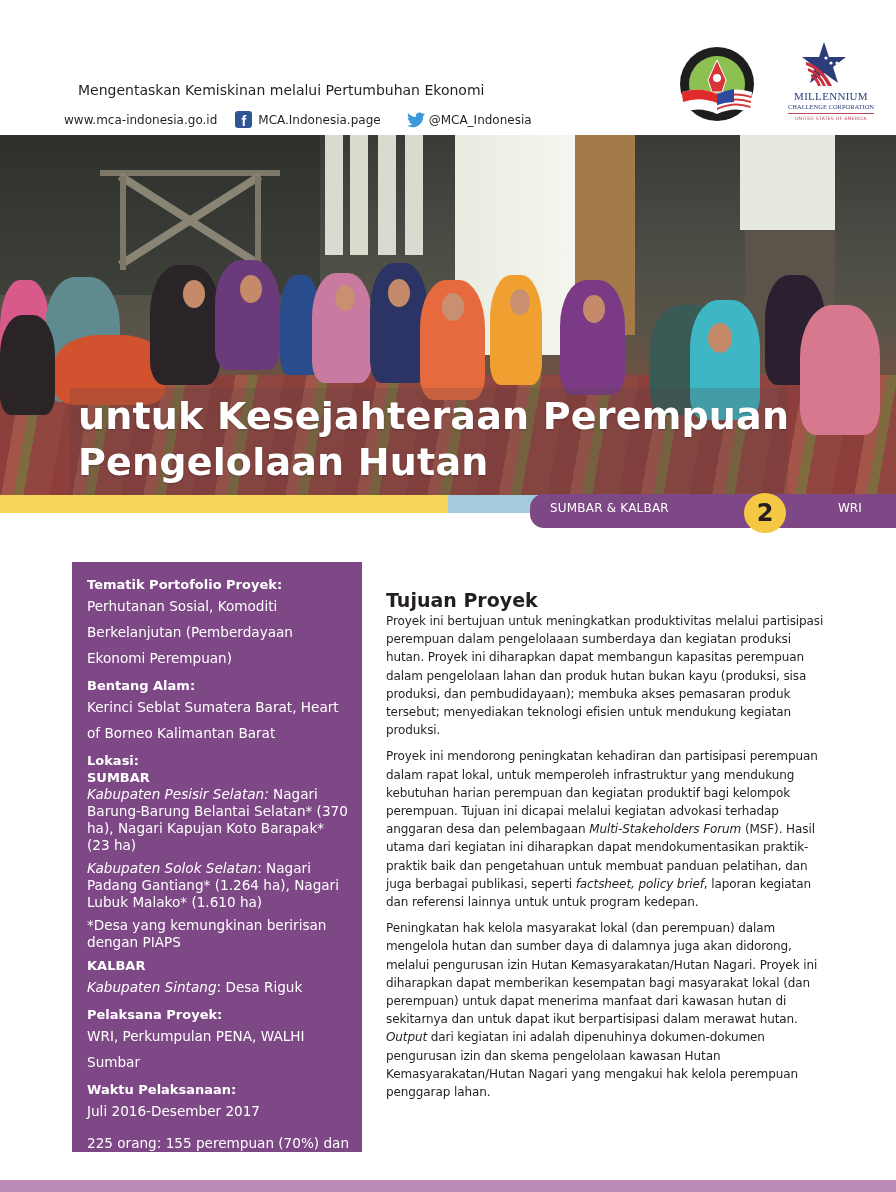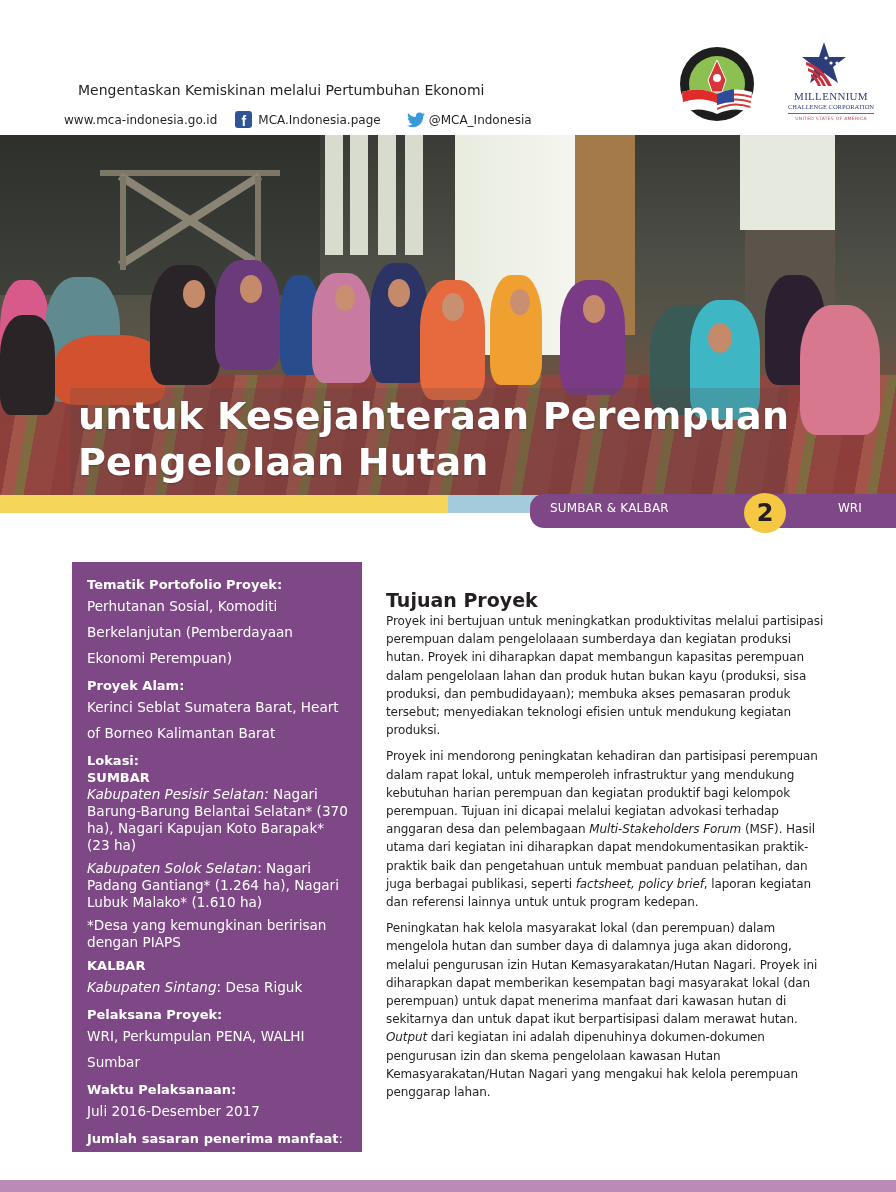--- a/index.html
+++ b/index.html
@@ -171,42 +171,41 @@
 <div class="region-label">SUMBAR &amp; KALBAR</div>
 <div class="number-badge">2</div>
 <div class="org-label">WRI</div>
 
 <div class="info-box">
   <div class="info-section">
     <div class="info-heading">Tematik Portofolio Proyek:</div>
     <div class="info-text">Perhutanan Sosial, Komoditi Berkelanjutan (Pemberdayaan Ekonomi Perempuan)</div>
   </div>
   <div class="info-section">
-    <div class="info-heading">Proyek Alam:</div>
+    <div class="info-heading">Bentang Alam:</div>
     <div class="info-text">Kerinci Seblat Sumatera Barat, Heart of Borneo Kalimantan Barat</div>
   </div>
   <div class="info-section">
     <div class="info-heading">Lokasi:</div>
     <div class="info-heading">SUMBAR</div>
     <div class="info-para"><i>Kabupaten Pesisir Selatan:</i><span> Nagari Barung-Barung Belantai Selatan* (370 ha), Nagari Kapujan Koto Barapak* (23 ha)</span></div>
     <div class="info-para"><i>Kabupaten Solok Selatan</i><span>: Nagari Padang Gantiang* (1.264 ha), Nagari Lubuk Malako* (1.610 ha)</span></div>
     <div class="info-para">*Desa yang kemungkinan beririsan dengan PIAPS</div>
     <div class="info-heading">KALBAR</div>
     <div class="info-text"><i>Kabupaten Sintang</i><span>: Desa Riguk</span></div>
   </div>
   <div class="info-section">
     <div class="info-heading">Pelaksana Proyek:</div>
     <div class="info-text">WRI, Perkumpulan PENA, WALHI Sumbar</div>
   </div>
   <div class="info-section">
     <div class="info-heading">Waktu Pelaksanaan:</div>
     <div class="info-text">Juli 2016-Desember 2017</div>
   </div>
   <div class="info-section">
-    <div class="info-heading"><span>Jumlah sasaran penerima manfaat</span><span style="font-weight:normal">:</span></div>
     <div class="info-text">225 orang: 155 perempuan (70%) dan 70 laki-laki (30%), di 5 desa</div>
   </div>
 </div>
 
 <div class="main">
   <div class="section-title">Tujuan Proyek</div>
   <p class="para">Proyek ini bertujuan untuk meningkatkan produktivitas melalui partisipasi perempuan dalam pengelolaaan sumberdaya dan kegiatan produksi hutan. Proyek ini diharapkan dapat membangun kapasitas perempuan dalam pengelolaan lahan dan produk hutan bukan kayu (produksi, sisa produksi, dan pembudidayaan);  membuka akses pemasaran produk tersebut; menyediakan teknologi efisien untuk mendukung kegiatan produksi.</p>
   <p class="para"><span>Proyek ini mendorong peningkatan kehadiran dan partisipasi perempuan dalam rapat lokal, untuk memperoleh infrastruktur yang mendukung kebutuhan harian perempuan dan kegiatan produktif bagi kelompok perempuan. Tujuan ini dicapai melalui kegiatan advokasi terhadap anggaran desa dan pelembagaan </span><i>Multi-Stakeholders Forum</i><span> (MSF). Hasil utama dari kegiatan ini diharapkan dapat mendokumentasikan praktik-praktik baik dan pengetahuan untuk membuat panduan pelatihan, dan juga berbagai publikasi, seperti </span><i>factsheet, policy brief</i><span>, laporan kegiatan dan referensi lainnya untuk untuk program kedepan.</span></p>
   <p class="para"><span>Peningkatan hak kelola masyarakat lokal (dan perempuan) dalam mengelola hutan dan sumber daya di dalamnya juga akan didorong, melalui pengurusan izin Hutan Kemasyarakatan/Hutan Nagari. Proyek ini diharapkan dapat memberikan kesempatan bagi masyarakat lokal (dan perempuan) untuk dapat menerima manfaat dari kawasan hutan di sekitarnya dan untuk dapat ikut berpartisipasi dalam merawat hutan. </span><i>Output</i><span> dari kegiatan ini adalah dipenuhinya dokumen-dokumen pengurusan izin dan skema pengelolaan kawasan Hutan Kemasyarakatan/Hutan Nagari yang mengakui hak kelola perempuan penggarap lahan.</span></p>
 </div>

